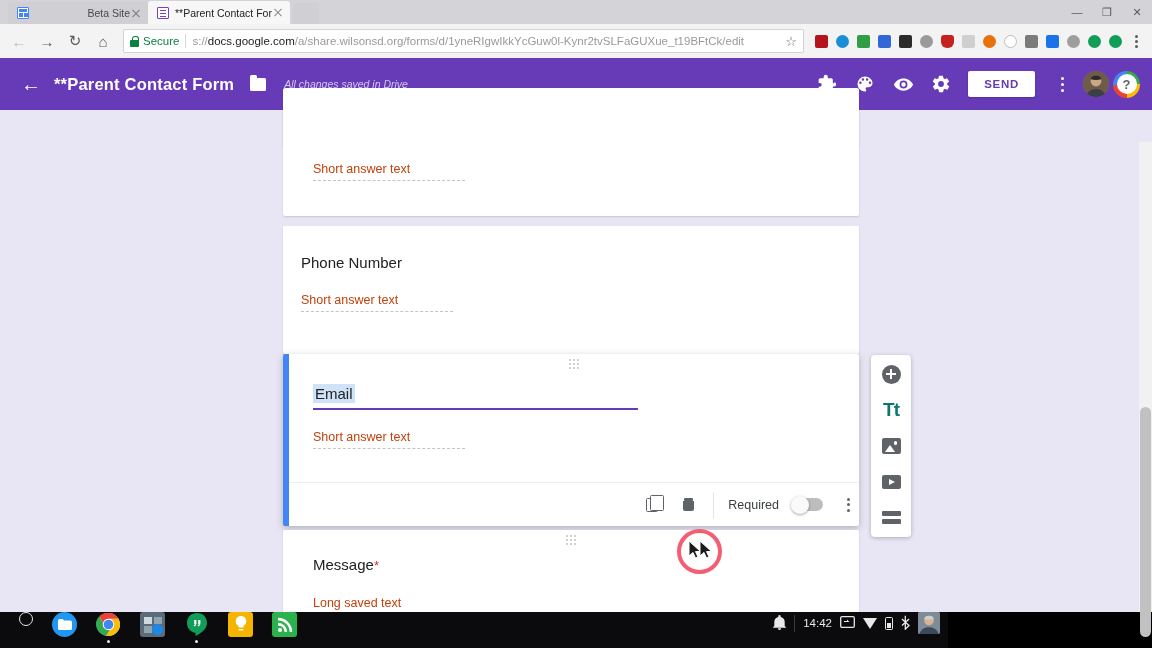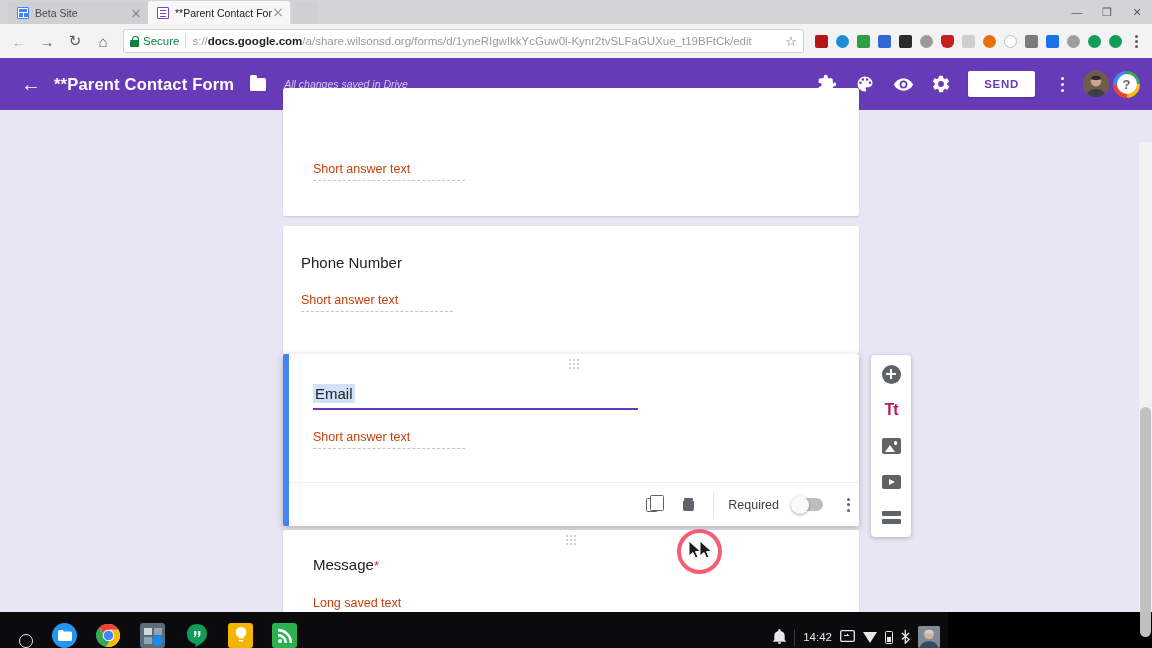--- a/index.html
+++ b/index.html
@@ -7,21 +7,21 @@
     width: 1152px; height: 648px;
     font-family: "Liberation Sans", sans-serif;
     overflow: hidden; background: #000;
   }
   #root { position: relative; width: 1152px; height: 648px; }
 
   
   .browser { position: absolute; left:0; top:0; width:1152px; height:612px; background:#d8d8dc; }
 
   
-  .tabstrip { position:relative; height:24px; background:#d4d4d8; display:flex; align-items:flex-end; padding-left:8px; }
+  .tabstrip { position:relative; height:24px; background:#d4d4d8; display:flex; align-items:flex-end; padding-left:8px;text-align:right; }
   .tab { position:relative; height:22px; display:flex; align-items:center; padding:0 6px 0 9px;
          font-size:10.5px; color:#3b3b3b; border-top-left-radius:3px; border-top-right-radius:3px; }
   .tab.inactive { background:#cfcfd4; width:140px; color:#4a4a4a; }
   .tab.active { background:#f7f7f8; width:142px; color:#222; height:23px; }
   .tab .favicon { width:12px; height:12px; margin-right:6px; flex:none; border-radius:1px; display:block; }
   .fav-sites { background:#fff; border:1px solid #4285f4; position:relative; }
   .fav-sites:before { content:""; position:absolute; left:1px; top:1px; width:8px; height:2.5px; background:#4285f4; }
   .fav-sites:after  { content:""; position:absolute; left:1px; top:5px; width:3.5px; height:4px; background:#4285f4;
                       box-shadow:5px 0 0 0 #4285f4; }
   .fav-forms { background:#fff; border:1px solid #7b3fbf; position:relative; }
@@ -42,21 +42,21 @@
   .navbtn.disabled { color:#b6b6b6; }
   .omnibox { flex:1; height:24px; margin:0 5px; background:#fff; border:1px solid #d2d2d4; border-radius:2px;
              display:flex; align-items:center; padding:0 6px; font-size:11.5px; overflow:hidden; }
   .lock { width:9px; height:11px; position:relative; margin-right:4px; flex:none; }
   .lock:before { content:""; position:absolute; left:0; bottom:0; width:9px; height:6.5px; background:#0b8043; border-radius:1px; }
   .lock:after { content:""; position:absolute; left:2px; top:0; width:5px; height:6px; border:1.6px solid #0b8043;
                 border-bottom:none; border-radius:3px 3px 0 0; }
   .secure-txt { color:#0b8043; font-size:11.5px; margin-right:6px; }
   .vdiv { width:1px; height:14px; background:#d8d8d8; margin-right:6px; flex:none; }
   .url { color:#9a9a9a; white-space:nowrap; overflow:hidden; }
-  .url b { color:#222; font-weight:700; }
+  .url b { color:#222; font-weight:400; }
   .star { margin-left:auto; color:#6b6b6b; font-size:13px; padding-left:6px; flex:none; }
   .exts { display:flex; align-items:center; gap:1px; }
   .ext { width:20px; height:20px; display:flex; align-items:center; justify-content:center; }
   .extsq { width:13px; height:13px; border-radius:2px; }
   .extcircle { width:13px; height:13px; border-radius:50%; }
   .kebab { width:20px; height:22px; display:flex; flex-direction:column; align-items:center; justify-content:center; gap:2px; }
   .kebab i { width:3px; height:3px; border-radius:50%; background:#5b5b5b; display:block; }
 
   
   .app { position:absolute; left:0; top:58px; width:1152px; height:554px; background:#e8e6f4; overflow:hidden; }
@@ -130,21 +130,21 @@
   .gdots i { width:3px; height:3px; border-radius:50%; background:#5f6368; display:block; }
 
   
   .floatbar { position:absolute; left:871px; top:297px; width:40px; background:#fff; border-radius:4px;
               box-shadow:0 1px 4px rgba(0,0,0,.25); padding:8px 0; display:flex; flex-direction:column;
               align-items:center; gap:14px; }
   .fbicon { width:22px; height:22px; display:flex; align-items:center; justify-content:center; color:#5f6368; }
   .plusc { width:19px; height:19px; border-radius:50%; background:#5f6368; position:relative; }
   .plusc:before { content:""; position:absolute; left:4.5px; top:8.6px; width:10px; height:2px; background:#fff; }
   .plusc:after  { content:""; position:absolute; left:8.5px; top:4.5px; width:2px; height:10px; background:#fff; }
-  .ttglyph { font-size:16px; font-weight:700; color:#be185d; letter-spacing:-1px; }
+  .ttglyph { font-size:19px; font-weight:700; color:#0f766e; letter-spacing:-1px; }
   .imgglyph { width:19px; height:16px; background:#5f6368; border-radius:2px; position:relative; overflow:hidden; }
   .imgglyph:before { content:""; position:absolute; left:3px; bottom:2px; width:0; height:0;
                      border-left:5px solid transparent; border-right:5px solid transparent; border-bottom:7px solid #fff; }
   .imgglyph:after { content:""; position:absolute; right:3.5px; top:3px; width:3.5px; height:3.5px; border-radius:50%; background:#fff; }
   .vidglyph { width:19px; height:14px; background:#5f6368; border-radius:2px; position:relative; }
   .vidglyph:before { content:""; position:absolute; left:7px; top:3.5px; width:0; height:0;
                      border-top:3.5px solid transparent; border-bottom:3.5px solid transparent; border-left:6px solid #fff; }
   .secglyph { width:19px; height:14px; position:relative; }
   .secglyph:before { content:""; position:absolute; left:0; top:0; width:19px; height:5px; background:#5f6368; border-radius:1px; }
   .secglyph:after  { content:""; position:absolute; left:0; top:8px; width:19px; height:5px; background:#5f6368; border-radius:1px; }
@@ -152,21 +152,21 @@
   
   .redcircle { position:absolute; left:677px; top:471px; width:45px; height:45px; border-radius:50%;
                border:4px solid #f2556b; opacity:.95; }
 
   
   .vscroll { position:absolute; right:0; top:142px; width:13px; height:470px; background:#f1f1f1; }
   .vthumb { position:absolute; right:1px; top:265px; width:11px; height:230px; background:#c1c1c1; border-radius:6px; }
 
   
   .shelf { position:absolute; left:0; top:612px; width:948px; height:36px; background:#0b0b0d;
-           display:flex; align-items:flex-end; }
+           display:flex; align-items:flex-start; }
   .launcher { width:52px; display:flex; align-items:center; justify-content:center; }
   .lcircle { width:14px; height:14px; border-radius:50%; border:1.8px solid #e8e8e8; }
   .shelfapps { display:flex; align-items:center; gap:19px; }
   .sapp { width:25px; height:25px; border-radius:3px; position:relative; display:flex; align-items:center; justify-content:center; }
   .rundot { position:absolute; left:50%; margin-left:-1.5px; bottom:-6px; width:3px; height:3px; border-radius:50%; background:#e8e8e8; }
   .tray { margin-left:auto; display:flex; align-items:center; gap:8px; padding-right:8px; color:#e8e8e8; font-size:11.5px; }
   .traydiv { width:1px; height:17px; background:#3a3a3d; }
   .wifiglyph { width:0; height:0; border-left:7px solid transparent; border-right:7px solid transparent; border-top:11px solid #e8e8e8; }
   .battglyph { width:8px; height:13px; border:1.4px solid #e8e8e8; border-radius:1.5px; position:relative; }
   .battglyph:before { content:""; position:absolute; left:1px; bottom:1px; right:1px; height:5px; background:#e8e8e8; }

